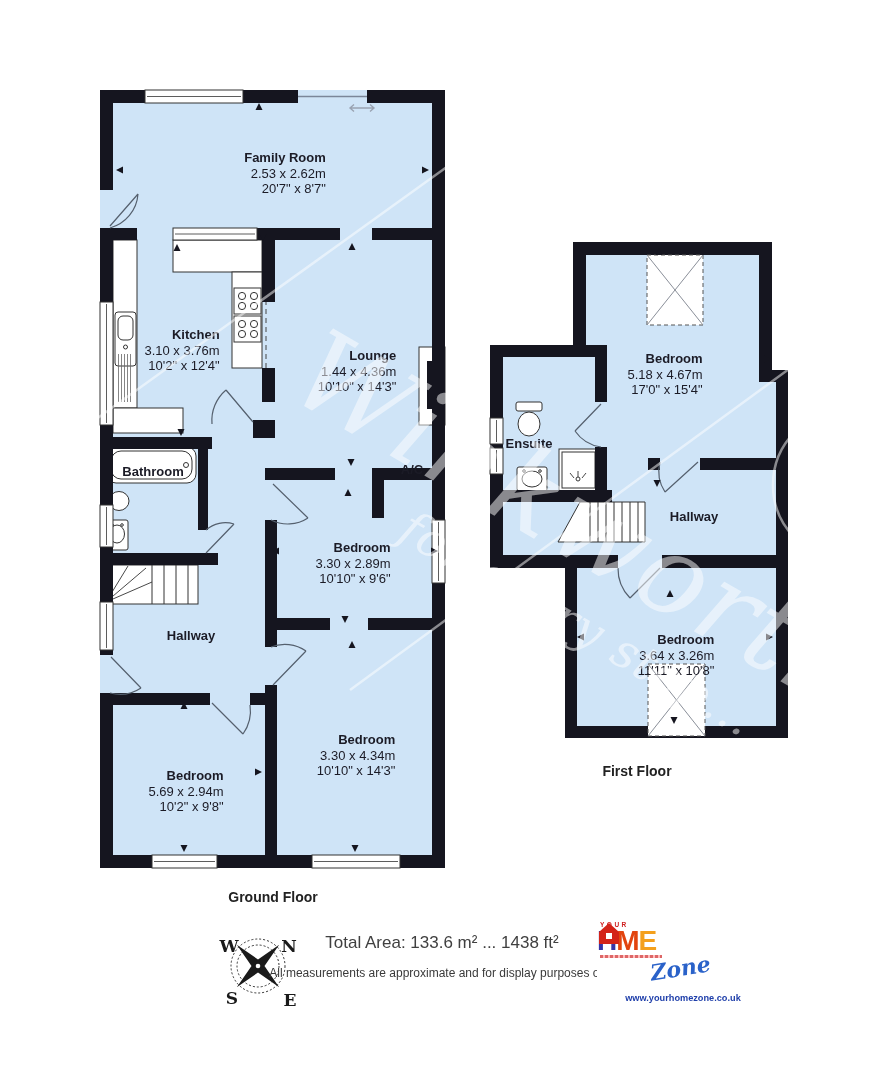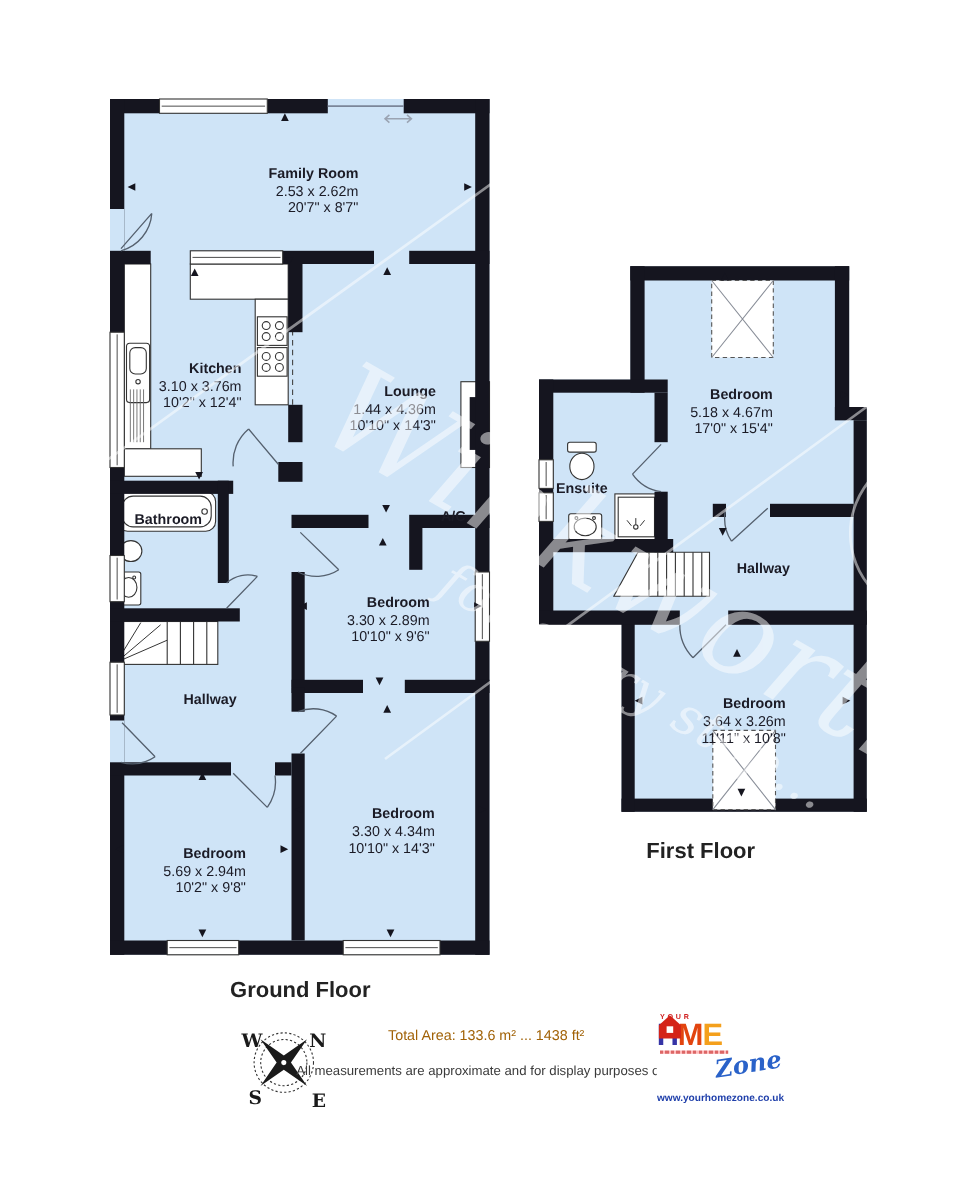--- a/index.html
+++ b/index.html
@@ -3,37 +3,37 @@
 <meta charset="utf-8">
 <style>
   html,body{margin:0;padding:0;background:#fff;}
   .canvas{position:relative;width:874px;height:1080px;background:#fff;overflow:hidden;
           font-family:"Liberation Sans",sans-serif;}
   .canvas svg{position:absolute;left:0;top:0;}
   #wm{z-index:3;pointer-events:none;}
   .lbl{position:absolute;transform:translateX(-50%);text-align:right;color:#1b1b26;
        font-size:13px;line-height:15.5px;white-space:nowrap;z-index:2;}
   .lbl .nm{font-weight:bold;}
-  .title{position:absolute;transform:translateX(-50%);font-weight:bold;font-size:20px;
+  .title{position:absolute;transform:translateX(-50%);font-weight:bold;font-size:14px;
          color:#222;z-index:2;}
-  .meta1{position:absolute;transform:translateX(-50%);font-size:13px;color:#a16207;z-index:2;}
+  .meta1{position:absolute;transform:translateX(-50%);font-size:17px;color:#404040;z-index:2;}
   .meta2{position:absolute;transform:translateX(-50%);font-size:12px;color:#3a3a3a;z-index:2;}
   .logo{position:absolute;left:597px;top:921px;width:116px;height:84px;background:#fff;z-index:2;}
   .logo-your{font-size:6.5px;font-weight:bold;color:#d02020;letter-spacing:2.5px;margin-left:3px;}
   .logo-home{display:flex;align-items:flex-end;font-weight:bold;font-size:28px;line-height:26px;
              letter-spacing:-1px;margin-top:0px;}
   .lh{color:#3534a6;} .lm{color:#e2440f;} .le{color:#f4a01c;}
   .logo-home svg{margin:0 1px 1px 1px;}
   .logo-tagline{width:62px;height:2.5px;margin:1px 0 0 3px;
                 background:repeating-linear-gradient(90deg,#d66,#d66 3px,#fbb 3px,#fbb 5px);}
   .logo-zone{position:absolute;right:2px;top:34px;font-family:"DejaVu Serif",serif;
              font-style:italic;font-weight:bold;font-size:22px;color:#2a62c9;
              transform:rotate(-9deg);}
   .logo-url{position:absolute;bottom:2px;width:100%;text-align:center;font-size:9.2px;
-            font-weight:bold;color:#1f3faa;}
+            font-weight:bold;color:#1f3faa;margin-left:28px;}
 </style>
 </head>
 <body>
 
 <div class="canvas">
 
 <svg id="plan" width="874" height="1080" viewBox="0 0 874 1080">
 
   <g>
     <rect x="100" y="90" width="345" height="778" fill="#cfe4f7"></rect>

